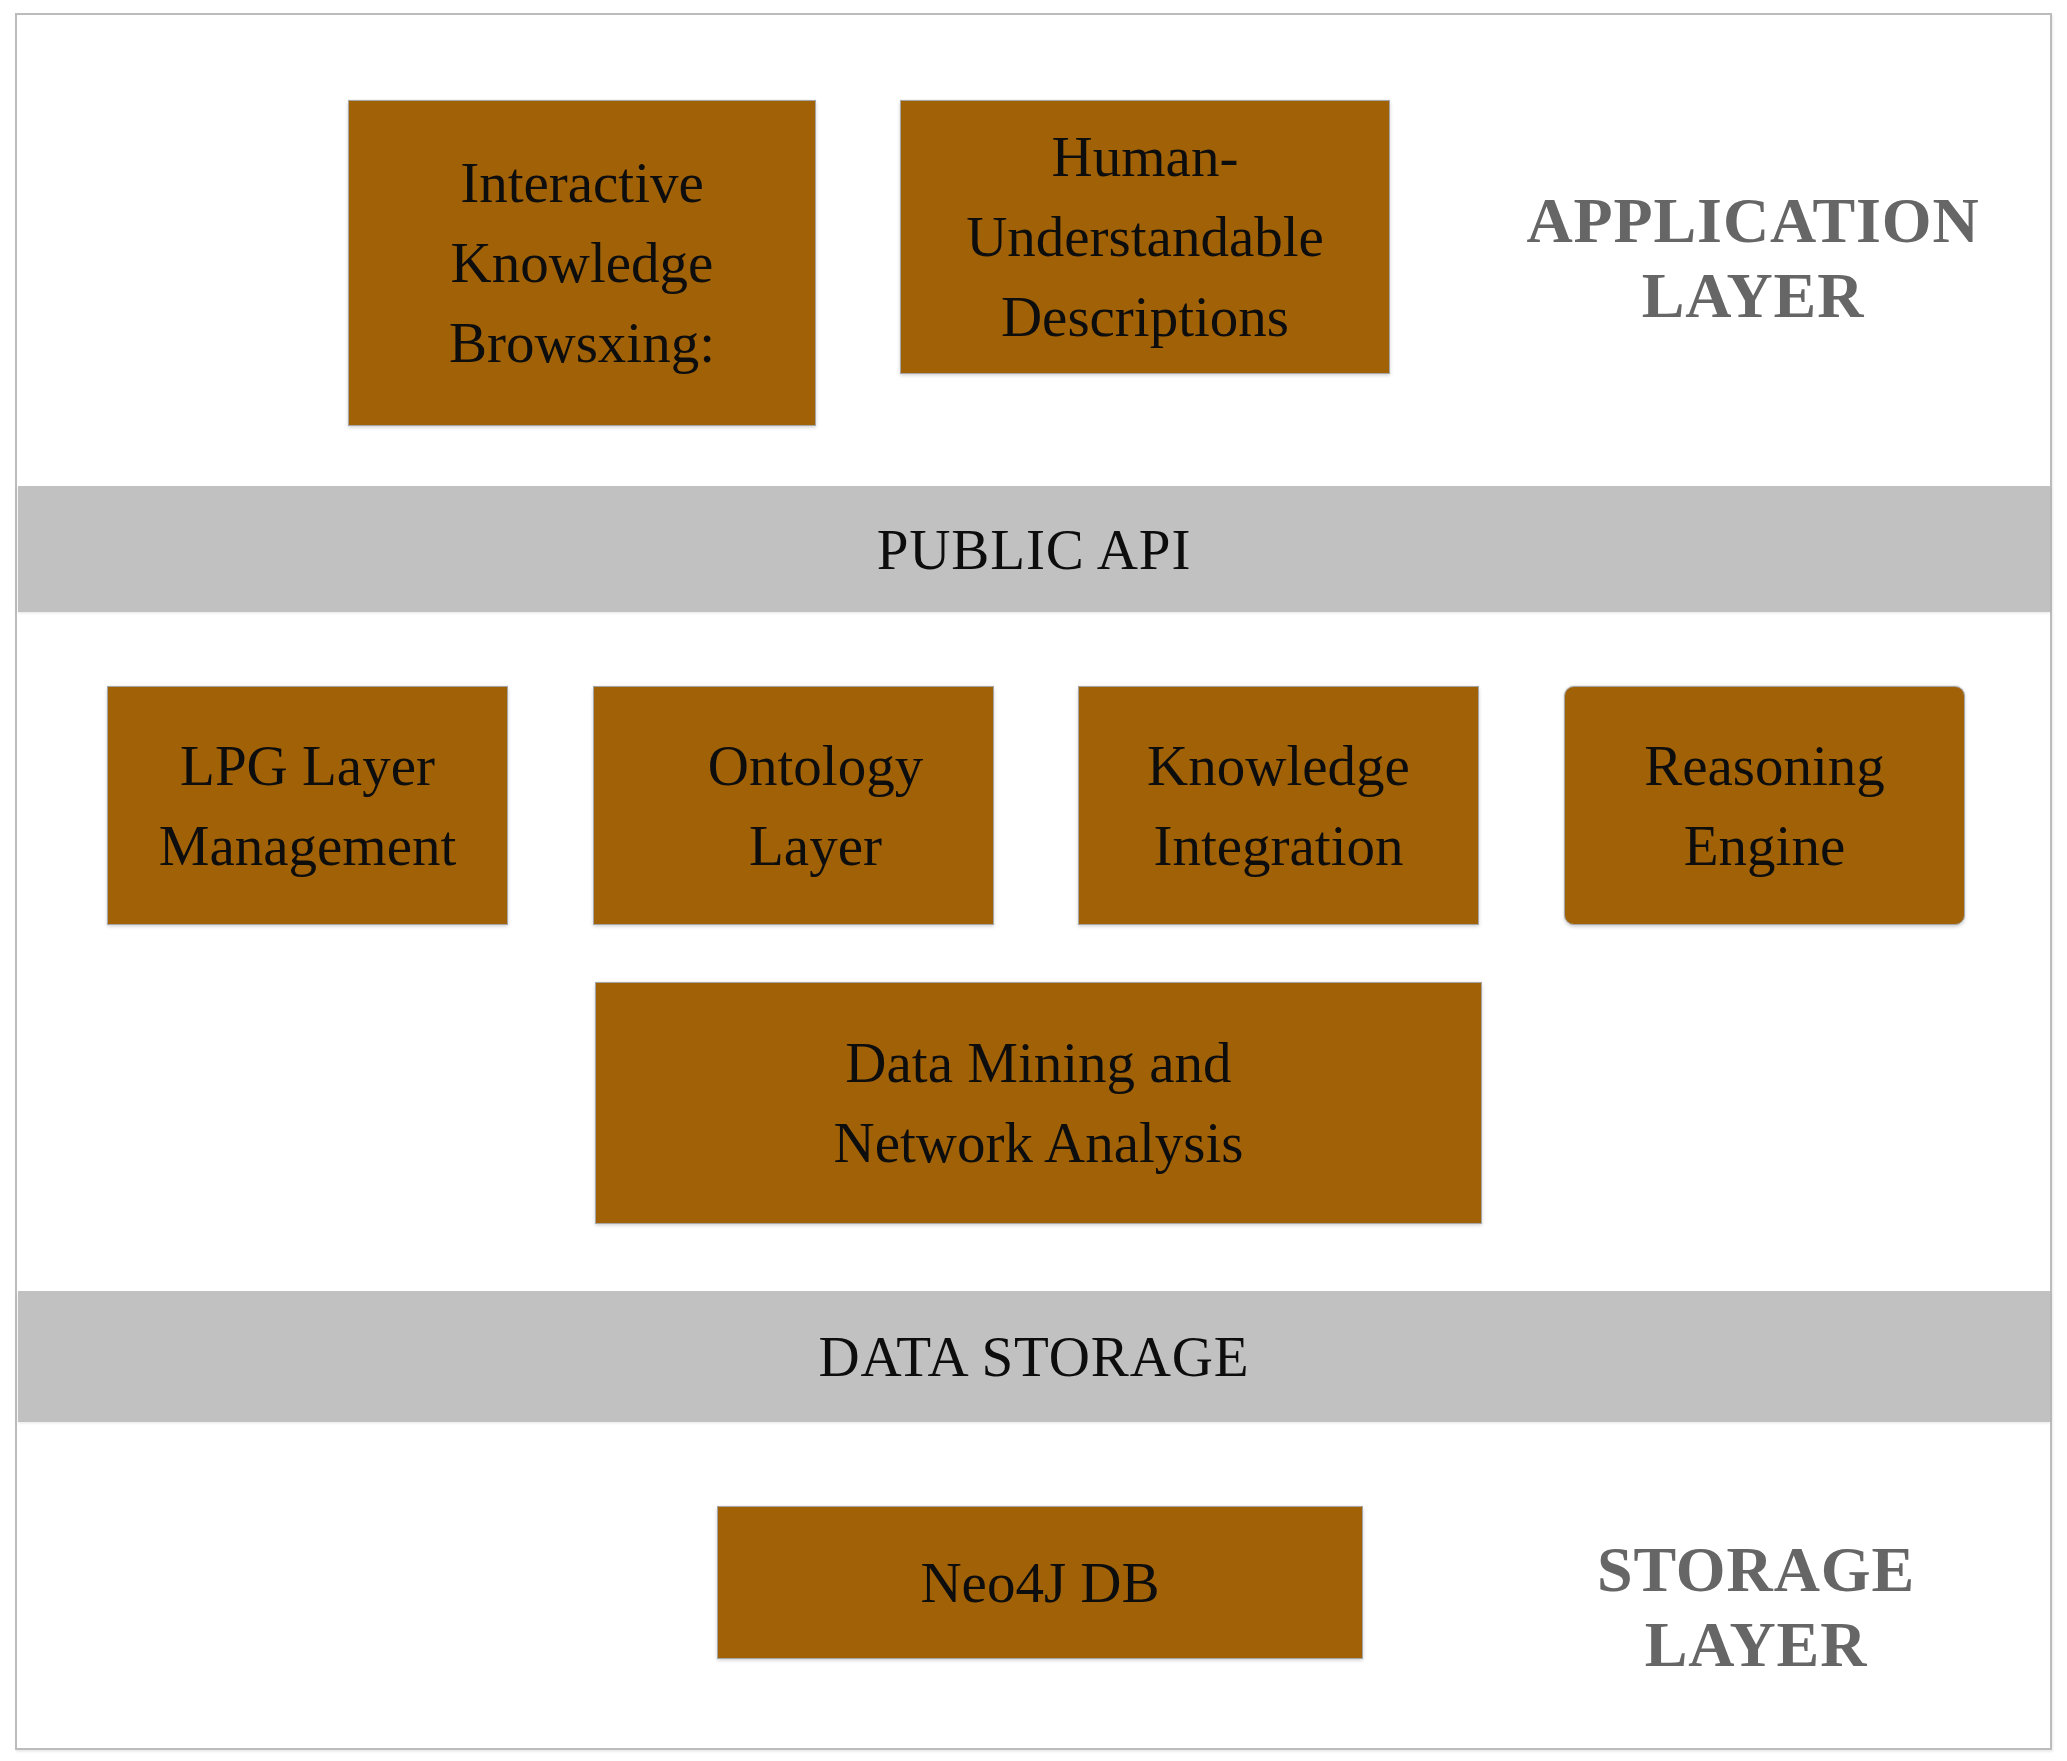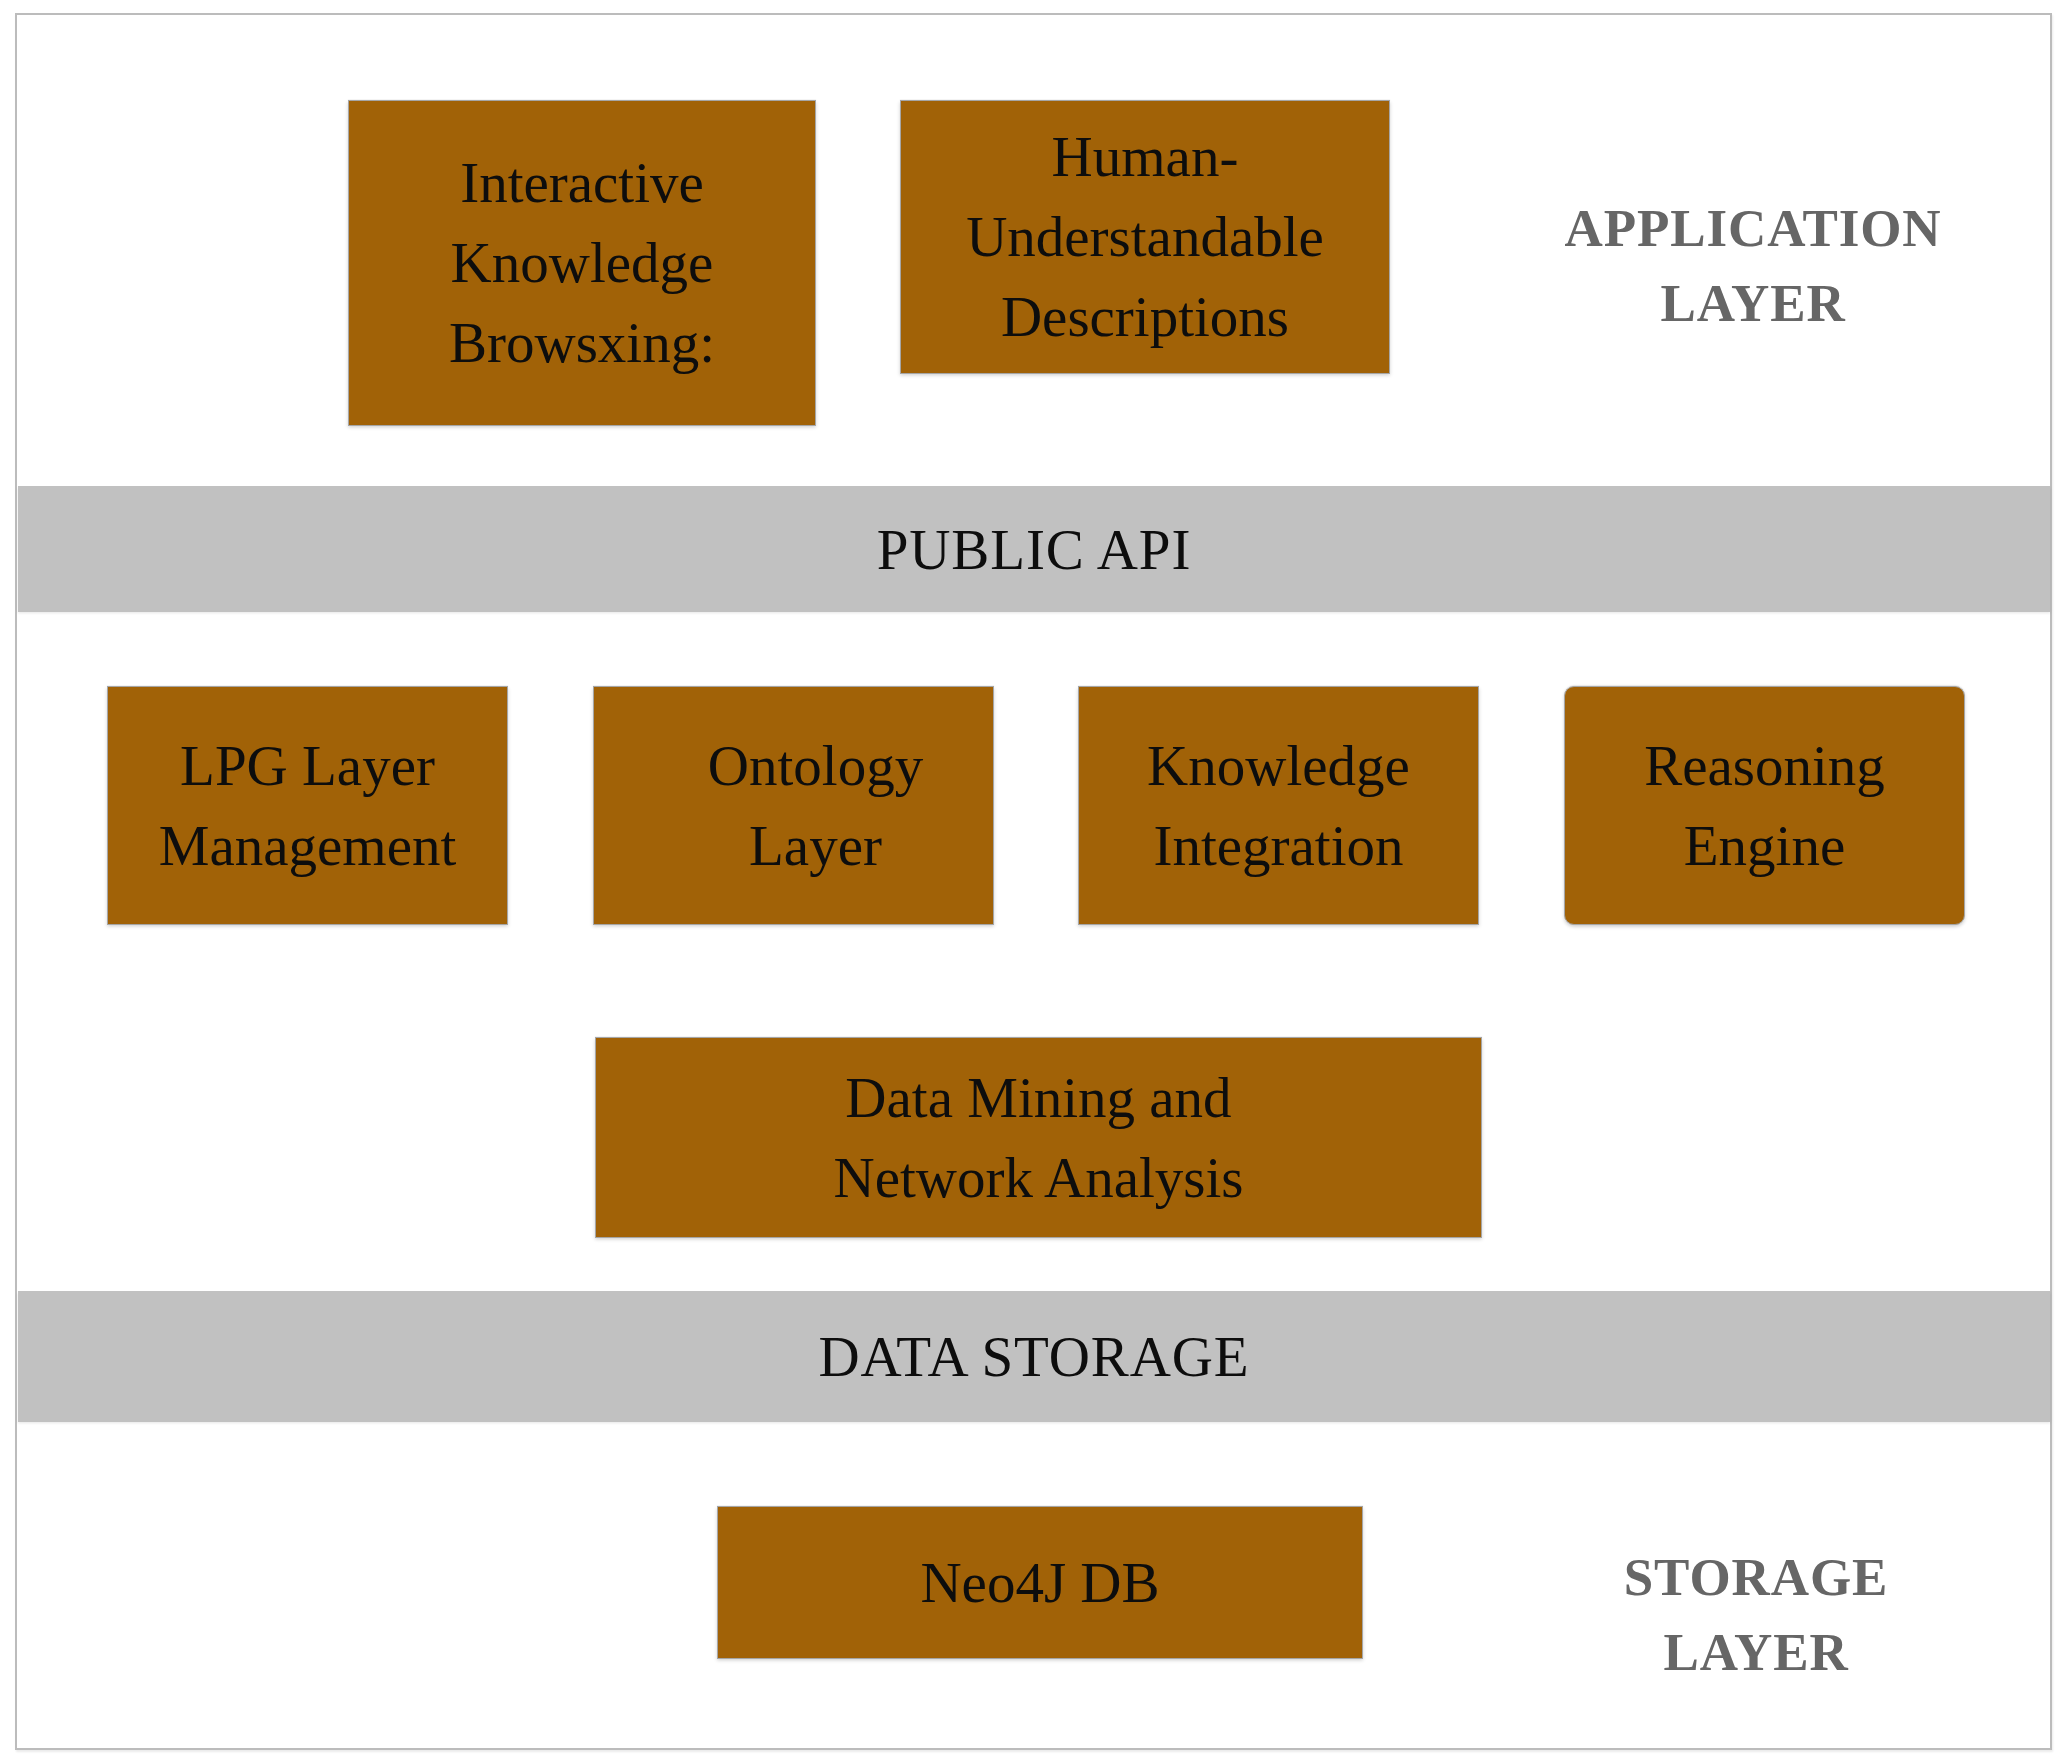--- a/index.html
+++ b/index.html
@@ -39,37 +39,36 @@
     border:1.8px solid var(--box_border);
     box-shadow:0 1.8px 3.6px rgba(0,0,0,0.18), 0 -0.9px 0.9px rgba(0,0,0,0.06);
     display:flex;align-items:center;justify-content:center;text-align:center;
   }
   .node-text{
     font-size:57px;line-height:1.4;color:var(--text_black);
     white-space:pre-line;text-align:center;
   }
   .layer-label{
     position:absolute;width:606px;
-    font-weight:bold;font-size:53px;line-height:75px;
+    font-weight:bold;font-size:64px;line-height:75px;
     color:var(--label_gray);text-align:center;white-space:pre-line;
     letter-spacing:0.9px;
-    margin-top:8px;
   }
   .label-application{left:1450px;top:183px;}
   .label-business{left:1453px;top:1035px;}
   .label-storage{left:1453px;top:1532px;}
 
   .box-app-1{left:348px;top:100px;width:468px;height:326px;}
   .box-app-2{left:900px;top:100px;width:490px;height:274px;}
 
   .box-lpg{left:107px;top:686px;width:401px;height:239px;}
   .box-ontology{left:593px;top:686px;width:401px;height:239px;padding-left:44px;}
   .box-knowledge{left:1078px;top:686px;width:401px;height:239px;}
   .box-reasoning{left:1564px;top:686px;width:401px;height:239px;border-radius:10px;}
-  .box-datamining{left:595px;top:1037px;width:887px;height:201px;}
+  .box-datamining{left:595px;top:982px;width:887px;height:242px;}
   .box-neo4j{left:717px;top:1506px;width:646px;height:153px;}
 </style>
 </head>
 <body>
 
 <div class="canvas">
 
   <div class="frame"></div>
 
   <div class="node-box box-app-1">

